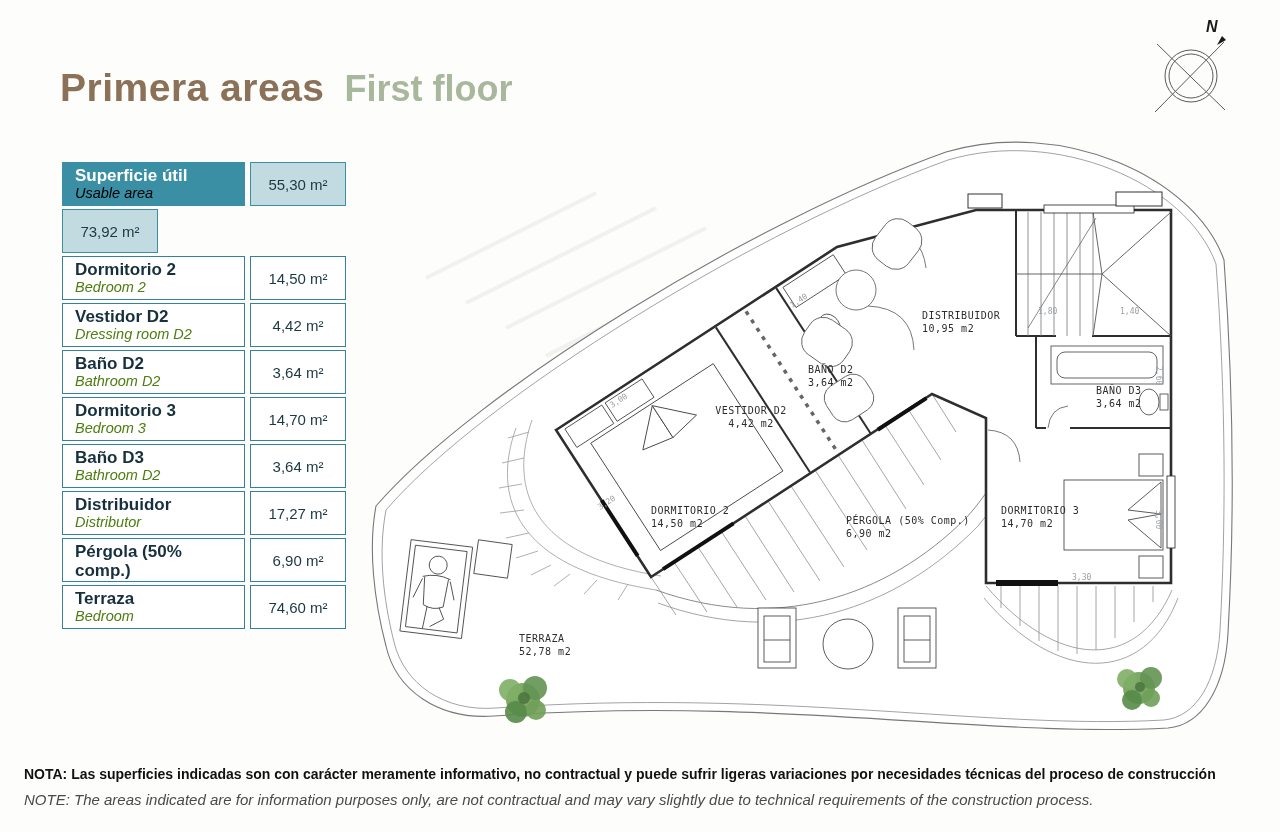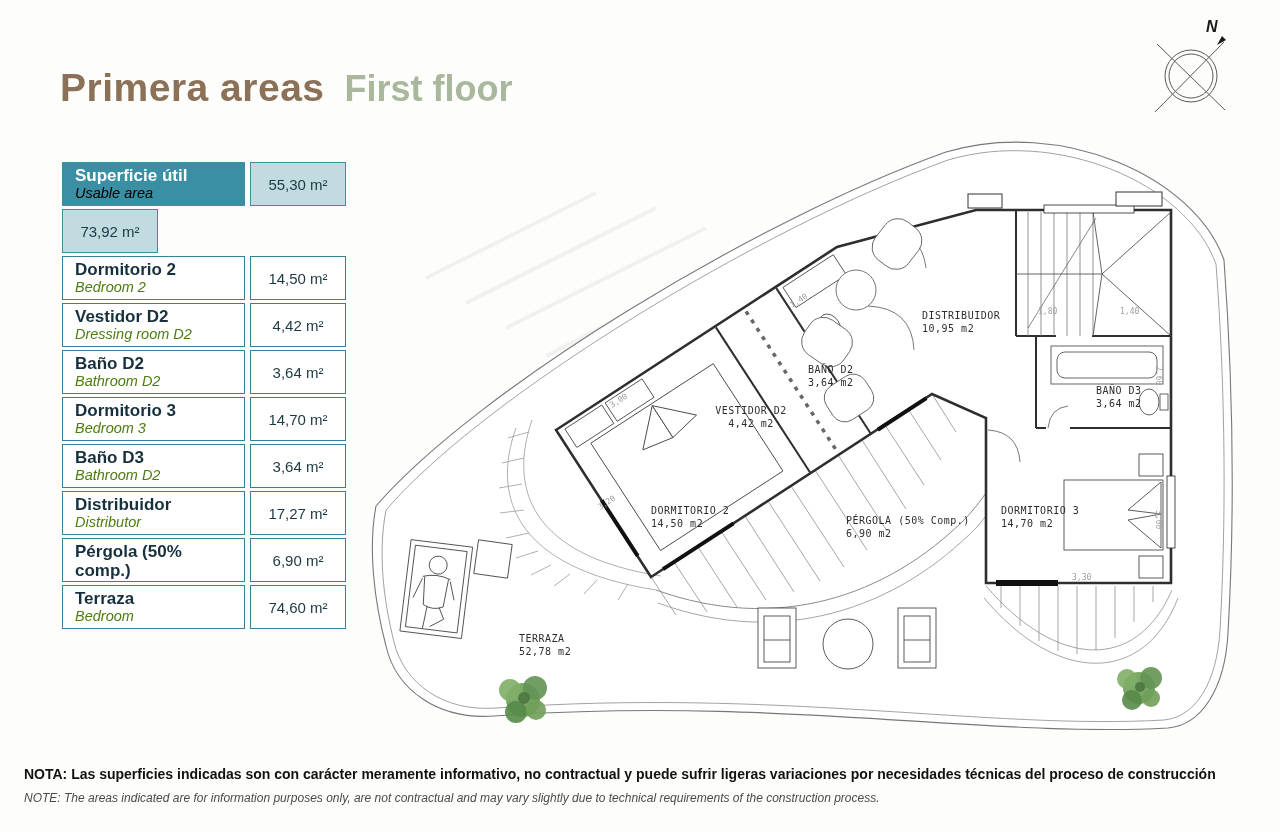--- a/index.html
+++ b/index.html
@@ -26,21 +26,21 @@
   
   .plan{position:absolute;left:356px;top:128px;}
   .plan text{font-family:"DejaVu Sans Mono",monospace;fill:#2d2d2d;font-size:10px;letter-spacing:.5px;}
   .plan text.dim{fill:#9aa0a6;font-size:8px;letter-spacing:0;}
   .compass{position:absolute;left:1146px;top:12px;}
   .compass text{font-family:"Liberation Sans",sans-serif;font-style:italic;font-weight:700;
                 font-size:16px;fill:#1a1a1a;}
   
   .notes{position:absolute;left:24px;top:766px;width:1232px;}
   .note-es{font-size:14px;font-weight:700;color:#111;margin-bottom:9px;}
-  .note-en{font-size:12px;font-style:italic;color:#4a4a4a;}
+  .note-en{font-size:15px;font-style:italic;color:#4a4a4a;}
 </style>
 </head>
 <body>
 
 <div class="page">
 
   <div class="title">
     <span class="es">Primera areas</span><span class="en">First floor</span>
   </div>
 

